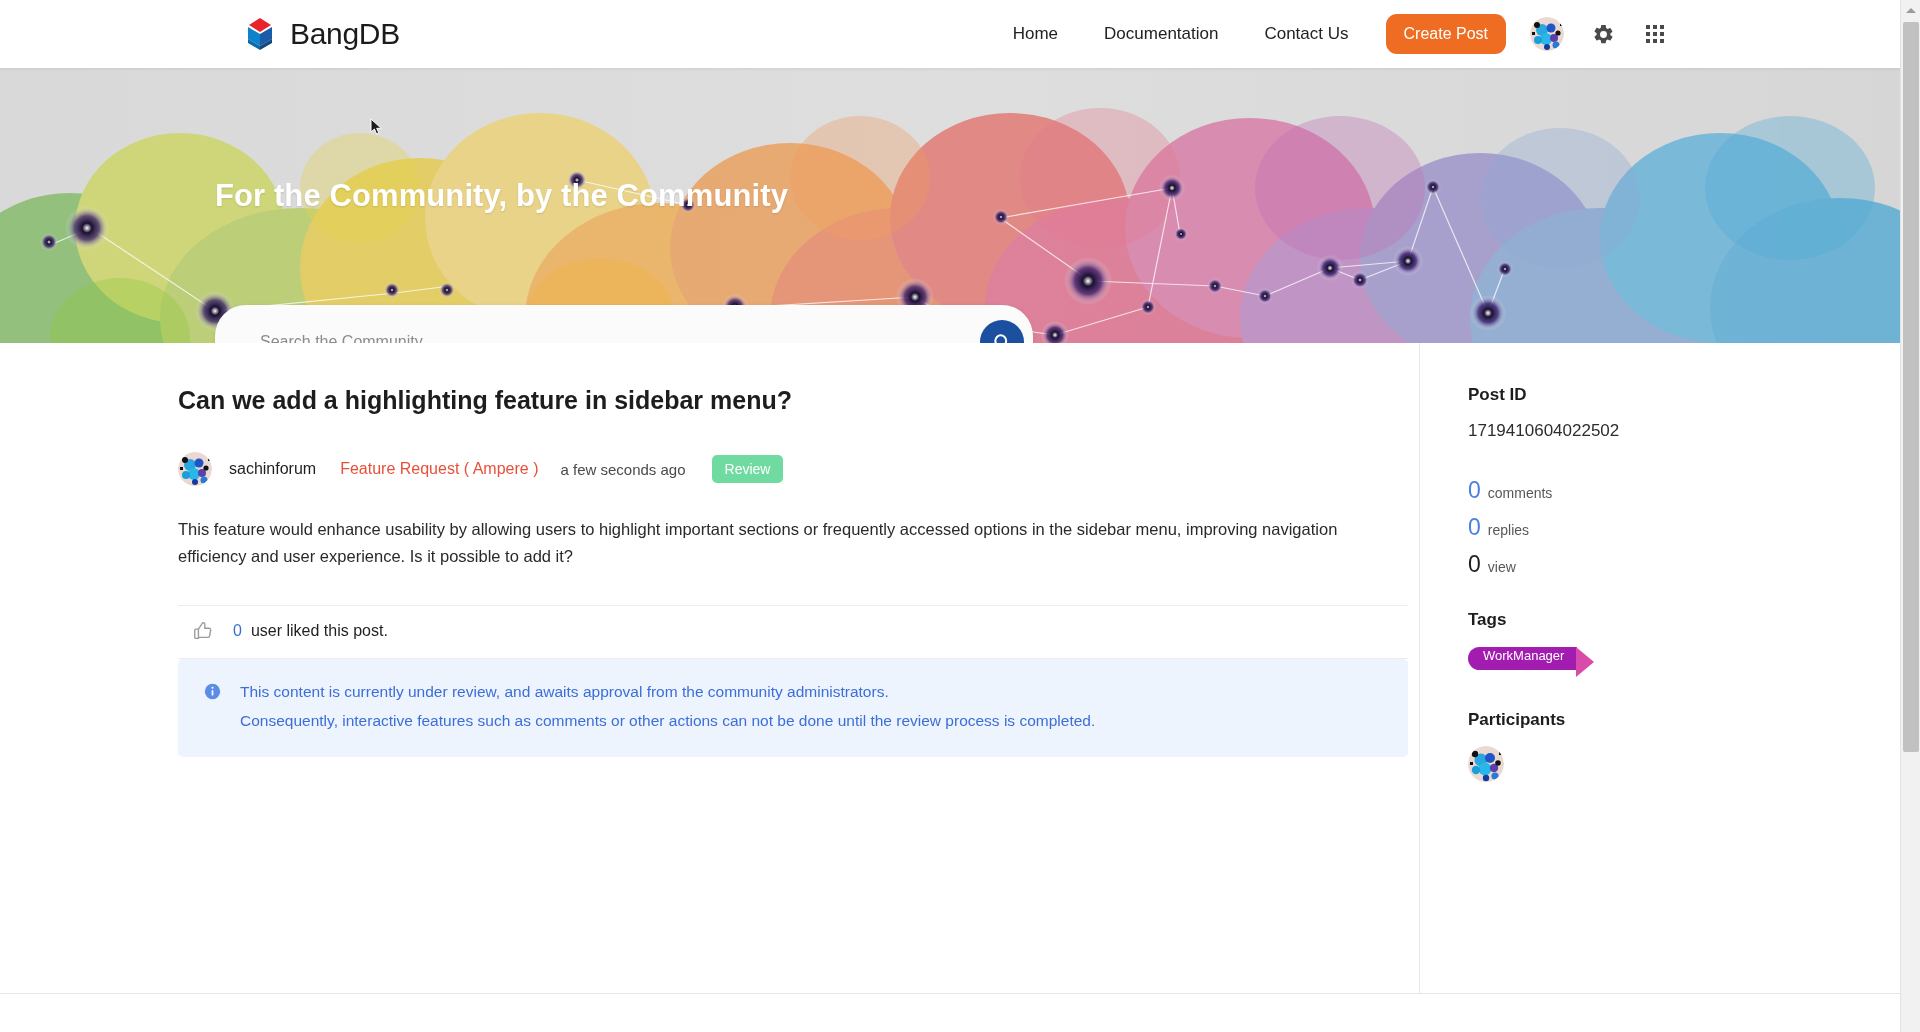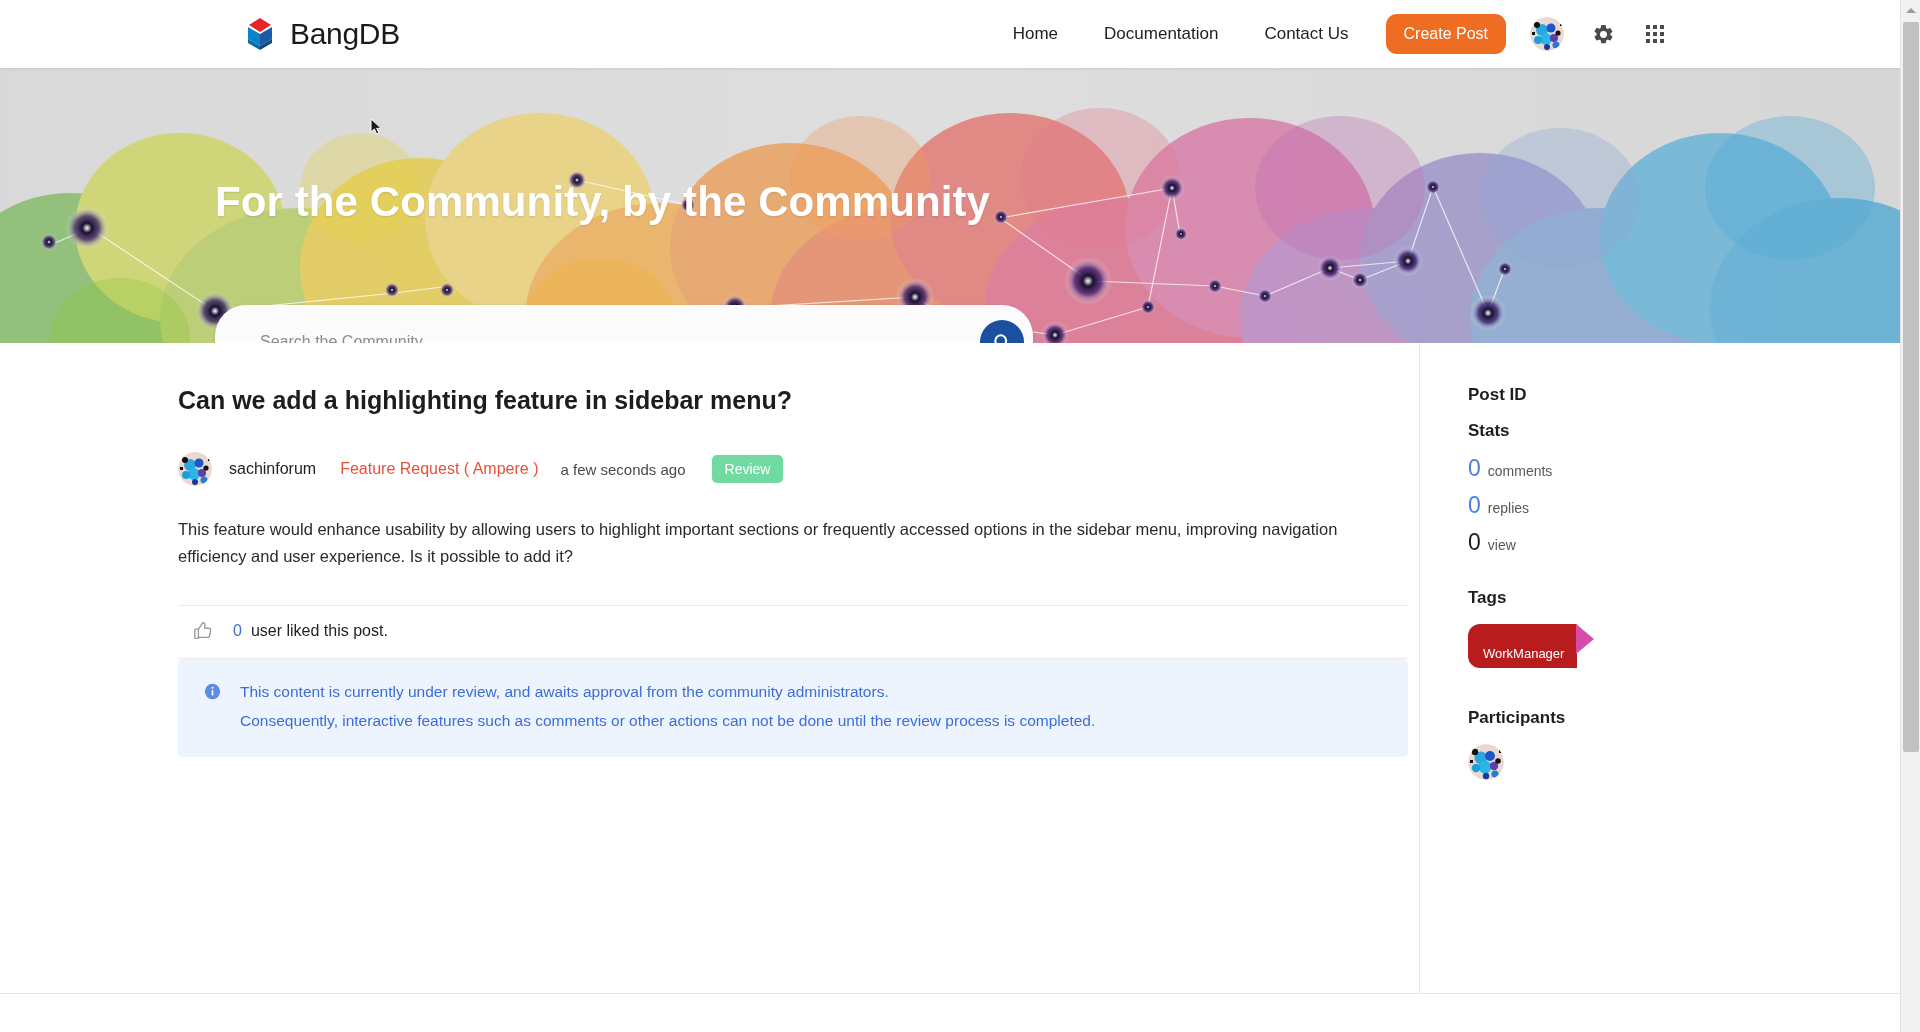--- a/index.html
+++ b/index.html
@@ -124,21 +124,21 @@
     width: 1900px;
     height: 275px;
     overflow: hidden;
     background: #d6d6d6;
   }
   .hero-svg { position: absolute; top:0; left:0; width:1900px; height:275px; }
   .hero-title {
     position: absolute;
     left: 215px;
     top: 110px;
-    font-size: 42px;
+    font-size: 31px;
     font-weight: 600;
     color: #ffffff;
     text-shadow: 0 1px 2px rgba(0,0,0,0.12);
     letter-spacing: 0.1px;
     z-index: 3;
   }
   .search-wrap {
     position: absolute;
     left: 215px;
     top: 209px;
@@ -314,24 +314,24 @@
     font-size: 23px;
     color: #4a7fe0;
     margin-right: 7px;
     line-height: 1;
   }
   .stat-num.dark { color: #1d1d1d; }
   .stat-label { font-size: 14px; color: #585858; }
   .tag-ribbon {
     display: inline-block;
     position: relative;
-    background: #b91c1c;
+    background: #a21caf;
     color: #ffffff;
     font-size: 13px;
-    padding: 22px 13px 7px 15px;
+    padding: 1px 13px 7px 15px;
     border-radius: 12px 0 0 12px;
     margin-bottom: 40px;
     cursor: pointer;
   }
   .tag-ribbon::after {
     content: "";
     position: absolute;
     right: -17px; top: 0;
     width: 0; height: 0;
     border-top: 15px solid transparent;
@@ -592,22 +592,22 @@
         <div class="notice-text">
           <p>This content is currently under review, and awaits approval from the community administrators.</p>
           <p>Consequently, interactive features such as comments or other actions can not be done until the review process is completed.</p>
         </div>
       </div>
     </div>
 
     <div class="side-col">
 
       <h3 class="side-h">Post ID</h3>
-
-      <h3 class="side-h">Stats</h3>
+      <div class="side-value">1719410604022502</div>
+
       <div class="stats-block">
         <div class="stat-line">
           <span class="stat-num">0</span>
           <span class="stat-label">comments</span>
         </div>
         <div class="stat-line">
           <span class="stat-num">0</span>
           <span class="stat-label">replies</span>
         </div>
         <div class="stat-line">

